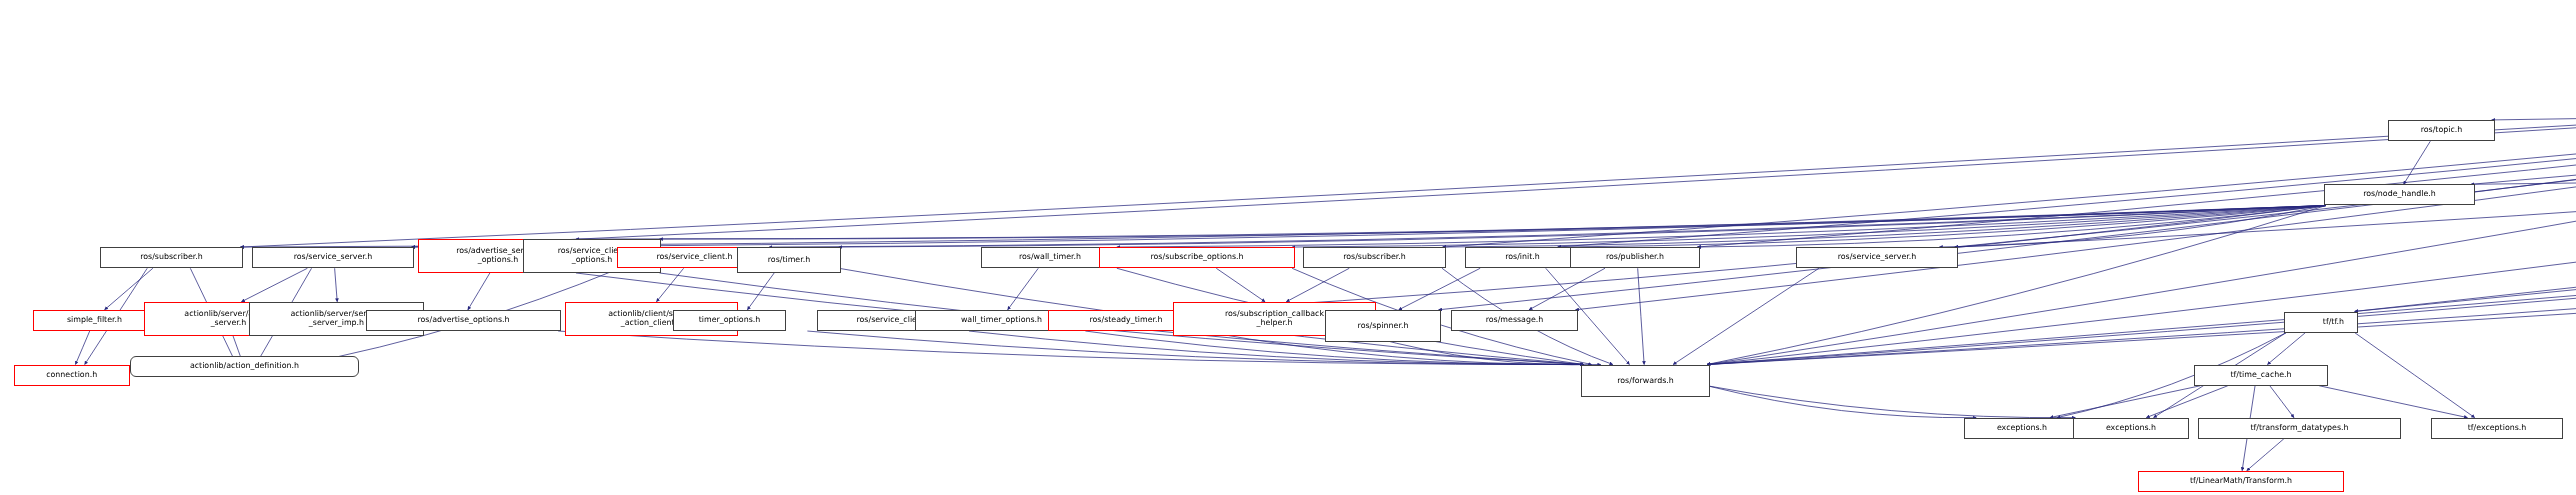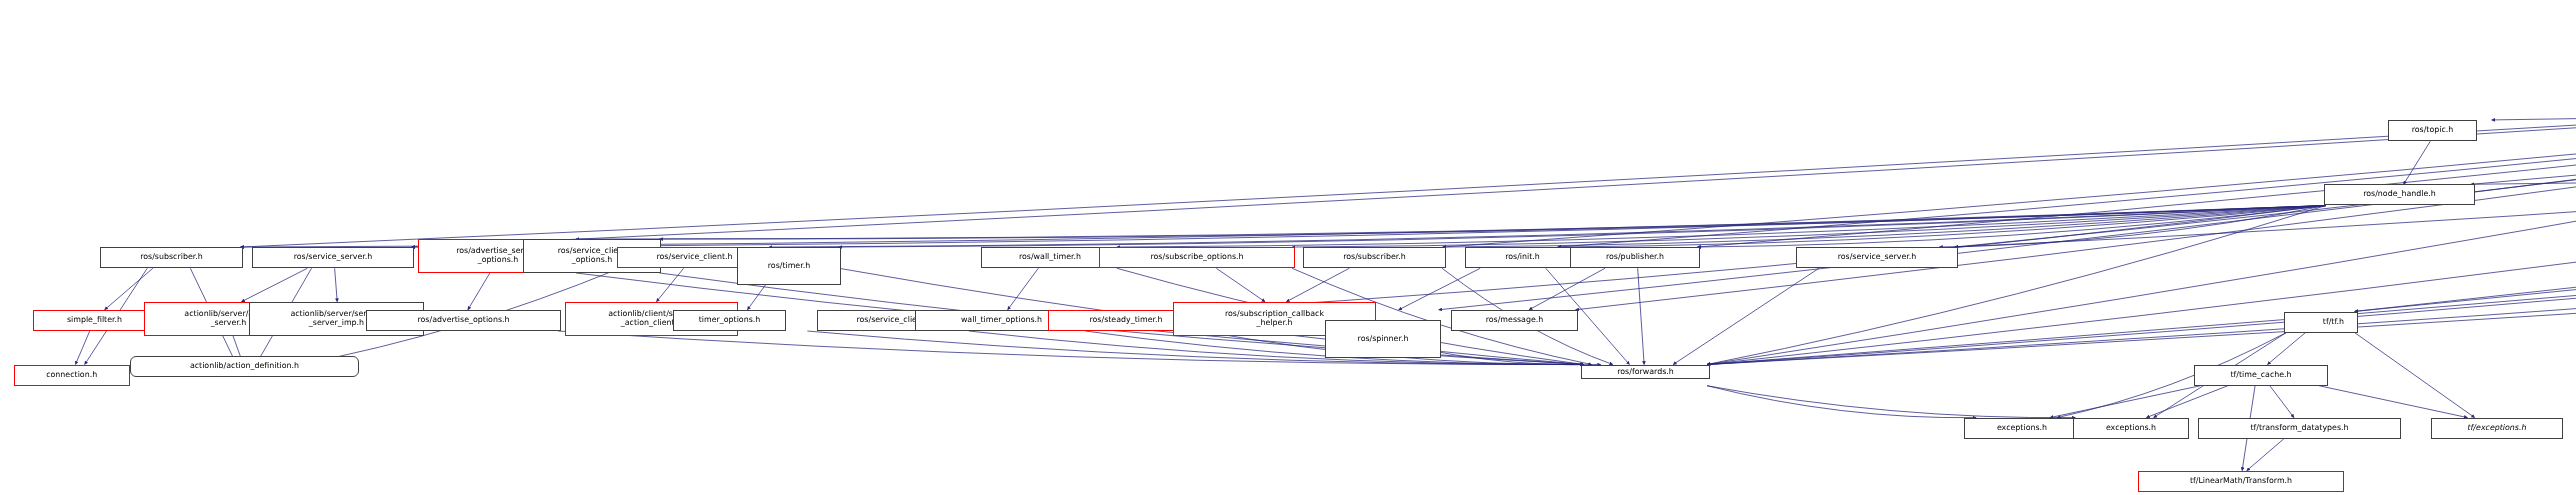--- a/index.html
+++ b/index.html
@@ -134,30 +134,30 @@
         <path d="M 3334.5 640.95 Q 3307.41 664.225 3280.32 687.5" fill="none" stroke="#28287e" stroke-width="1.1" marker-end="url(#arrow)"></path>
         <path d="M 6476 109.85000000000001 Q 4957 308.35 3438 454.85" fill="none" stroke="#28287e" stroke-width="1.1" marker-end="url(#arrow)"></path>
         <path d="M 7042 114.35 Q 7079.8 140.075 7117.6 165.8" fill="none" stroke="#28287e" stroke-width="1.1" marker-end="url(#arrow)"></path>
         <path d="M 6991.5 114.35 Q 6965.67 189.425 6939.84 264.5" fill="none" stroke="#28287e" stroke-width="1.1" marker-end="url(#arrow)"></path>
         <path d="M 7093 114.35 Q 7195.0599999999995 189.425 7297.12 264.5" fill="none" stroke="#28287e" stroke-width="1.1" marker-end="url(#arrow)"></path>
         <path d="M 7081.5 237.10000000000002 Q 7017.87 250.8 6954.24 264.5" fill="none" stroke="#28287e" stroke-width="1.1" marker-end="url(#arrow)"></path>
         <path d="M 7183 237.10000000000002 Q 7247.26 250.8 7311.52 264.5" fill="none" stroke="#28287e" stroke-width="1.1" marker-end="url(#arrow)"></path>
       </g>
   </svg>
   <div id="nodes-layer">
-      <div class="node" style="left: 2388px; top: 120px; width: 89px; height: 21px;">ros/topic.h</div>
+      <div class="node" style="left: 2388px; top: 120px; width: 107px; height: 21px;">ros/topic.h</div>
       <div class="node" style="left: 2324px; top: 184px; width: 151px; height: 21px;">ros/node_handle.h</div>
       <div class="node" style="left: 100px; top: 247px; width: 143px; height: 21px;">ros/subscriber.h</div>
       <div class="node" style="left: 252px; top: 247px; width: 162px; height: 21px;">ros/service_server.h</div>
       <div class="node red" style="left: 418px; top: 239px; width: 160px; height: 34px;">ros/advertise_service
 _options.h</div>
       <div class="node" style="left: 523px; top: 239px; width: 138px; height: 34px;">ros/service_client
 _options.h</div>
       <div class="node red" style="left: 617px; top: 247px; width: 155px; height: 21px;">ros/service_client.h</div>
-      <div class="node" style="left: 737px; top: 247px; width: 104px; height: 38px;">ros/timer.h</div>
+      <div class="node" style="left: 737px; top: 247px; width: 104px; height: 26px;">ros/timer.h</div>
       <div class="node" style="left: 981px; top: 247px; width: 138px; height: 21px;">ros/wall_timer.h</div>
       <div class="node red" style="left: 1099px; top: 247px; width: 196px; height: 21px;">ros/subscribe_options.h</div>
       <div class="node" style="left: 1303px; top: 247px; width: 143px; height: 21px;">ros/subscriber.h</div>
       <div class="node" style="left: 1465px; top: 247px; width: 115px; height: 21px;">ros/init.h</div>
       <div class="node" style="left: 1570px; top: 247px; width: 130px; height: 21px;">ros/publisher.h</div>
       <div class="node" style="left: 1796px; top: 247px; width: 162px; height: 21px;">ros/service_server.h</div>
       <div class="node" style="left: 2284px; top: 312px; width: 74px; height: 21px; padding-left: 27px;">tf/tf.h</div>
       <div class="node red" style="left: 33px; top: 310px; width: 123px; height: 21px;">simple_filter.h</div>
       <div class="node red" style="left: 144px; top: 302px; width: 169px; height: 34px;">actionlib/server/action
 _server.h</div>
@@ -165,26 +165,26 @@
 _server_imp.h</div>
       <div class="node" style="left: 366px; top: 310px; width: 195px; height: 21px;">ros/advertise_options.h</div>
       <div class="node red" style="left: 565px; top: 302px; width: 173px; height: 34px;">actionlib/client/simple
 _action_client.h</div>
       <div class="node" style="left: 673px; top: 310px; width: 113px; height: 21px;">timer_options.h</div>
       <div class="node" style="left: 817px; top: 310px; width: 155px; height: 21px;">ros/service_client.h</div>
       <div class="node" style="left: 915px; top: 310px; width: 173px; height: 21px;">wall_timer_options.h</div>
       <div class="node red" style="left: 1048px; top: 310px; width: 156px; height: 21px;">ros/steady_timer.h</div>
       <div class="node red" style="left: 1173px; top: 302px; width: 203px; height: 34px;">ros/subscription_callback
 _helper.h</div>
-      <div class="node" style="left: 1325px; top: 320px; width: 116px; height: 38px;">ros/spinner.h</div>
+      <div class="node" style="left: 1325px; top: 310px; width: 116px; height: 32px;">ros/spinner.h</div>
       <div class="node" style="left: 1451px; top: 310px; width: 127px; height: 21px;">ros/message.h</div>
       <div class="node red" style="left: 13.7px; top: 365px; width: 116px; height: 21px;">connection.h</div>
       <div class="node" style="left: 130px; top: 356px; width: 229px; height: 21px; border-radius: 6px;">actionlib/action_definition.h</div>
-      <div class="node" style="left: 1581px; top: 365px; width: 129px; height: 14px; text-align: center;">ros/forwards.h</div>
+      <div class="node" style="left: 1581px; top: 365px; width: 129px; height: 32px; text-align: center;">ros/forwards.h</div>
       <div class="node" style="left: 2194px; top: 365px; width: 134px; height: 21px;">tf/time_cache.h</div>
       <div class="node" style="left: 1964px; top: 418px; width: 116px; height: 21px;">exceptions.h</div>
       <div class="node" style="left: 2073px; top: 418px; width: 116px; height: 21px;">exceptions.h</div>
       <div class="node" style="left: 2198px; top: 418px; width: 203px; height: 21px;">tf/transform_datatypes.h</div>
-      <div class="node" style="left: 2431px; top: 418px; width: 132px; height: 21px; font-style: italic;">tf/exceptions.h</div>
+      <div class="node" style="left: 2431px; top: 418px; width: 132px; height: 21px;">tf/exceptions.h</div>
       <div class="node red" style="left: 2138px; top: 471px; width: 206px; height: 21px;">tf/LinearMath/Transform.h</div>
     </div>
 </div>
 
 
 </body></html>

